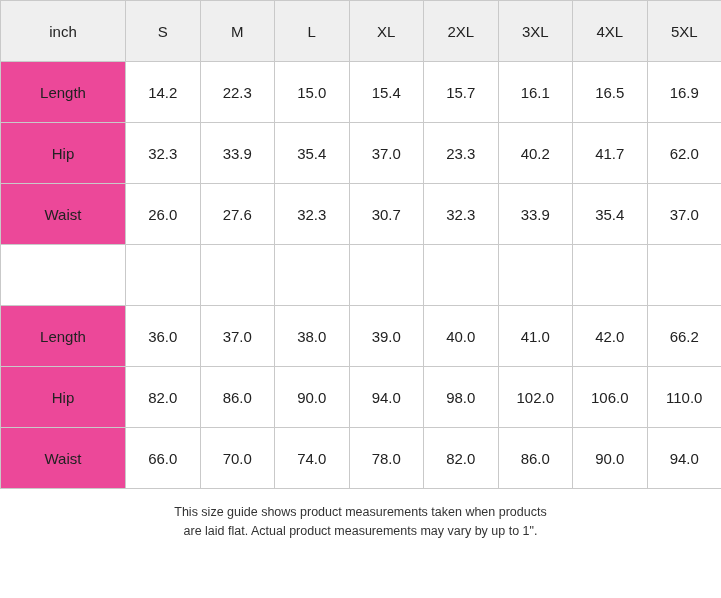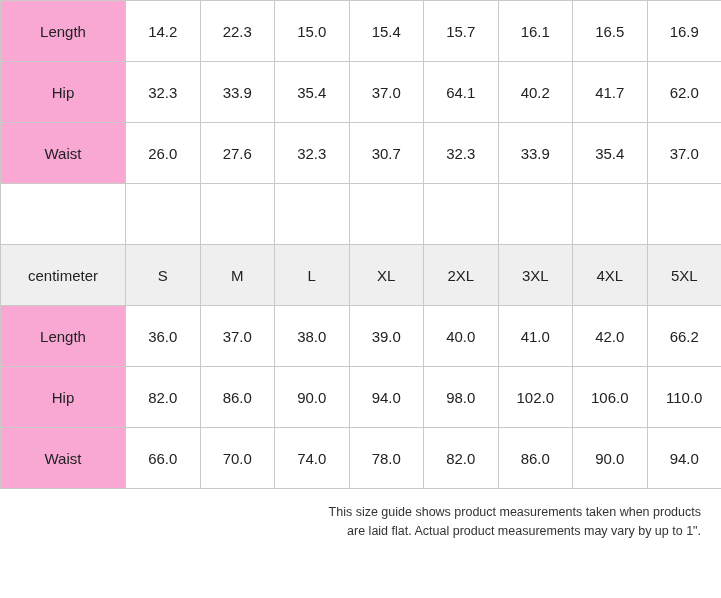--- a/index.html
+++ b/index.html
@@ -36,21 +36,21 @@
   }
   
   table.size-table col.c0 { width: 125px; }
   table.size-table col.cx { width: 74.5px; }
 
   .head-cell {
     background: #efefef;
     font-size: 15px;
   }
   .row-label {
-    background: #f9a8d4;
+    background: #ec4899;
     font-size: 15px;
   }
   .unit-cell {
     background: #efefef;
     font-size: 15px;
   }
   
   .spacer-row td {
     height: 58px;
     background: #ffffff;
@@ -64,21 +64,21 @@
   }
   .note {
     width: 721px;
     box-sizing: border-box;
     padding: 14px 20px 10px 20px;
     text-align: center;
     font-size: 12.5px;
     color: #333333;
     line-height: 1.5;
   }
-  .note div { white-space: nowrap; text-align: right; }
+  .note div { white-space: nowrap; }
 </style>
 </head>
 <body>
 
 <div class="sheet">
 
   <table class="size-table">
     <colgroup>
       <col class="c0">
         <col class="cx">
@@ -86,37 +86,48 @@
         <col class="cx">
         <col class="cx">
       <col class="cx">
         <col class="cx">
         <col class="cx">
         <col class="cx">
     </colgroup>
     <tbody>
 
       <tr>
+        <td class="unit-cell">inch</td>
+        <td class="head-cell">S</td>
+        <td class="head-cell">M</td>
+        <td class="head-cell">L</td>
+        <td class="head-cell">XL</td>
+        <td class="head-cell">2XL</td>
+        <td class="head-cell">3XL</td>
+        <td class="head-cell">4XL</td>
+        <td class="head-cell">5XL</td>
+      </tr>
+      <tr>
         <td class="row-label">Length</td>
         <td>14.2</td>
         <td>22.3</td>
         <td>15.0</td>
         <td>15.4</td>
         <td>15.7</td>
         <td>16.1</td>
         <td>16.5</td>
         <td>16.9</td>
       </tr>
       <tr>
         <td class="row-label">Hip</td>
         <td>32.3</td>
         <td>33.9</td>
         <td>35.4</td>
         <td>37.0</td>
-        <td>64.1</td>
+        <td>23.3</td>
         <td>40.2</td>
         <td>41.7</td>
         <td>62.0</td>
       </tr>
       <tr>
         <td class="row-label">Waist</td>
         <td>26.0</td>
         <td>27.6</td>
         <td>32.3</td>
         <td>30.7</td>
@@ -131,31 +142,20 @@
         <td></td>
         <td></td>
         <td></td>
         <td></td>
         <td></td>
         <td></td>
         <td></td>
         <td></td>
       </tr>
 
-      <tr>
-        <td class="unit-cell">centimeter</td>
-        <td class="head-cell">S</td>
-        <td class="head-cell">M</td>
-        <td class="head-cell">L</td>
-        <td class="head-cell">XL</td>
-        <td class="head-cell">2XL</td>
-        <td class="head-cell">3XL</td>
-        <td class="head-cell">4XL</td>
-        <td class="head-cell">5XL</td>
-      </tr>
       <tr>
         <td class="row-label">Length</td>
         <td>36.0</td>
         <td>37.0</td>
         <td>38.0</td>
         <td>39.0</td>
         <td>40.0</td>
         <td>41.0</td>
         <td>42.0</td>
         <td>66.2</td>

